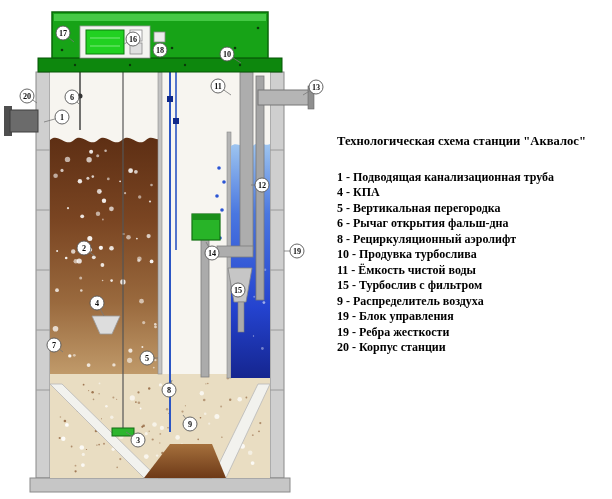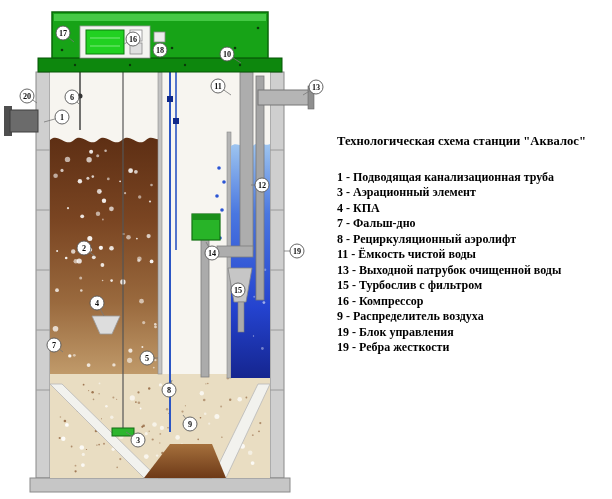--- a/index.html
+++ b/index.html
@@ -434,26 +434,26 @@
           <circle cx="27" cy="96" r="7" fill="#ffffff" stroke="#555" stroke-width="0.9"></circle>
           <text x="27" y="99" text-anchor="middle" font-size="8.2" font-weight="bold" font-family="&quot;Liberation Serif&quot;, serif" fill="#111">20</text>
         </g>
       </g>
   </svg>
 
   <div class="legend">
     <div class="legend-title">Технологическая схема станции "Аквалос"</div>
     <div>
       <div class="legend-item">1 - Подводящая канализационная труба</div>
-      <div class="legend-item">3 - Аэрационный элемент</div>
       <div class="legend-item">4 - КПА</div>
-      <div class="legend-item">7 - Фальш-дно</div>
+      <div class="legend-item">5 - Вертикальная перегородка</div>
+      <div class="legend-item">6 - Рычаг открытия фальш-дна</div>
       <div class="legend-item">8 - Рециркуляционный аэролифт</div>
+      <div class="legend-item">10 - Продувка турбослива</div>
       <div class="legend-item">11 - Ёмкость чистой воды</div>
-      <div class="legend-item">13 - Выходной патрубок очищенной воды</div>
       <div class="legend-item">15 - Турбослив с фильтром</div>
-      <div class="legend-item">16 - Компрессор</div>
       <div class="legend-item">9 - Распределитель воздуха</div>
       <div class="legend-item">19 - Блок управления</div>
       <div class="legend-item">19 - Ребра жесткости</div>
+      <div class="legend-item">20 - Корпус станции</div>
     </div>
   </div>
 </div>
 
 </body></html>

